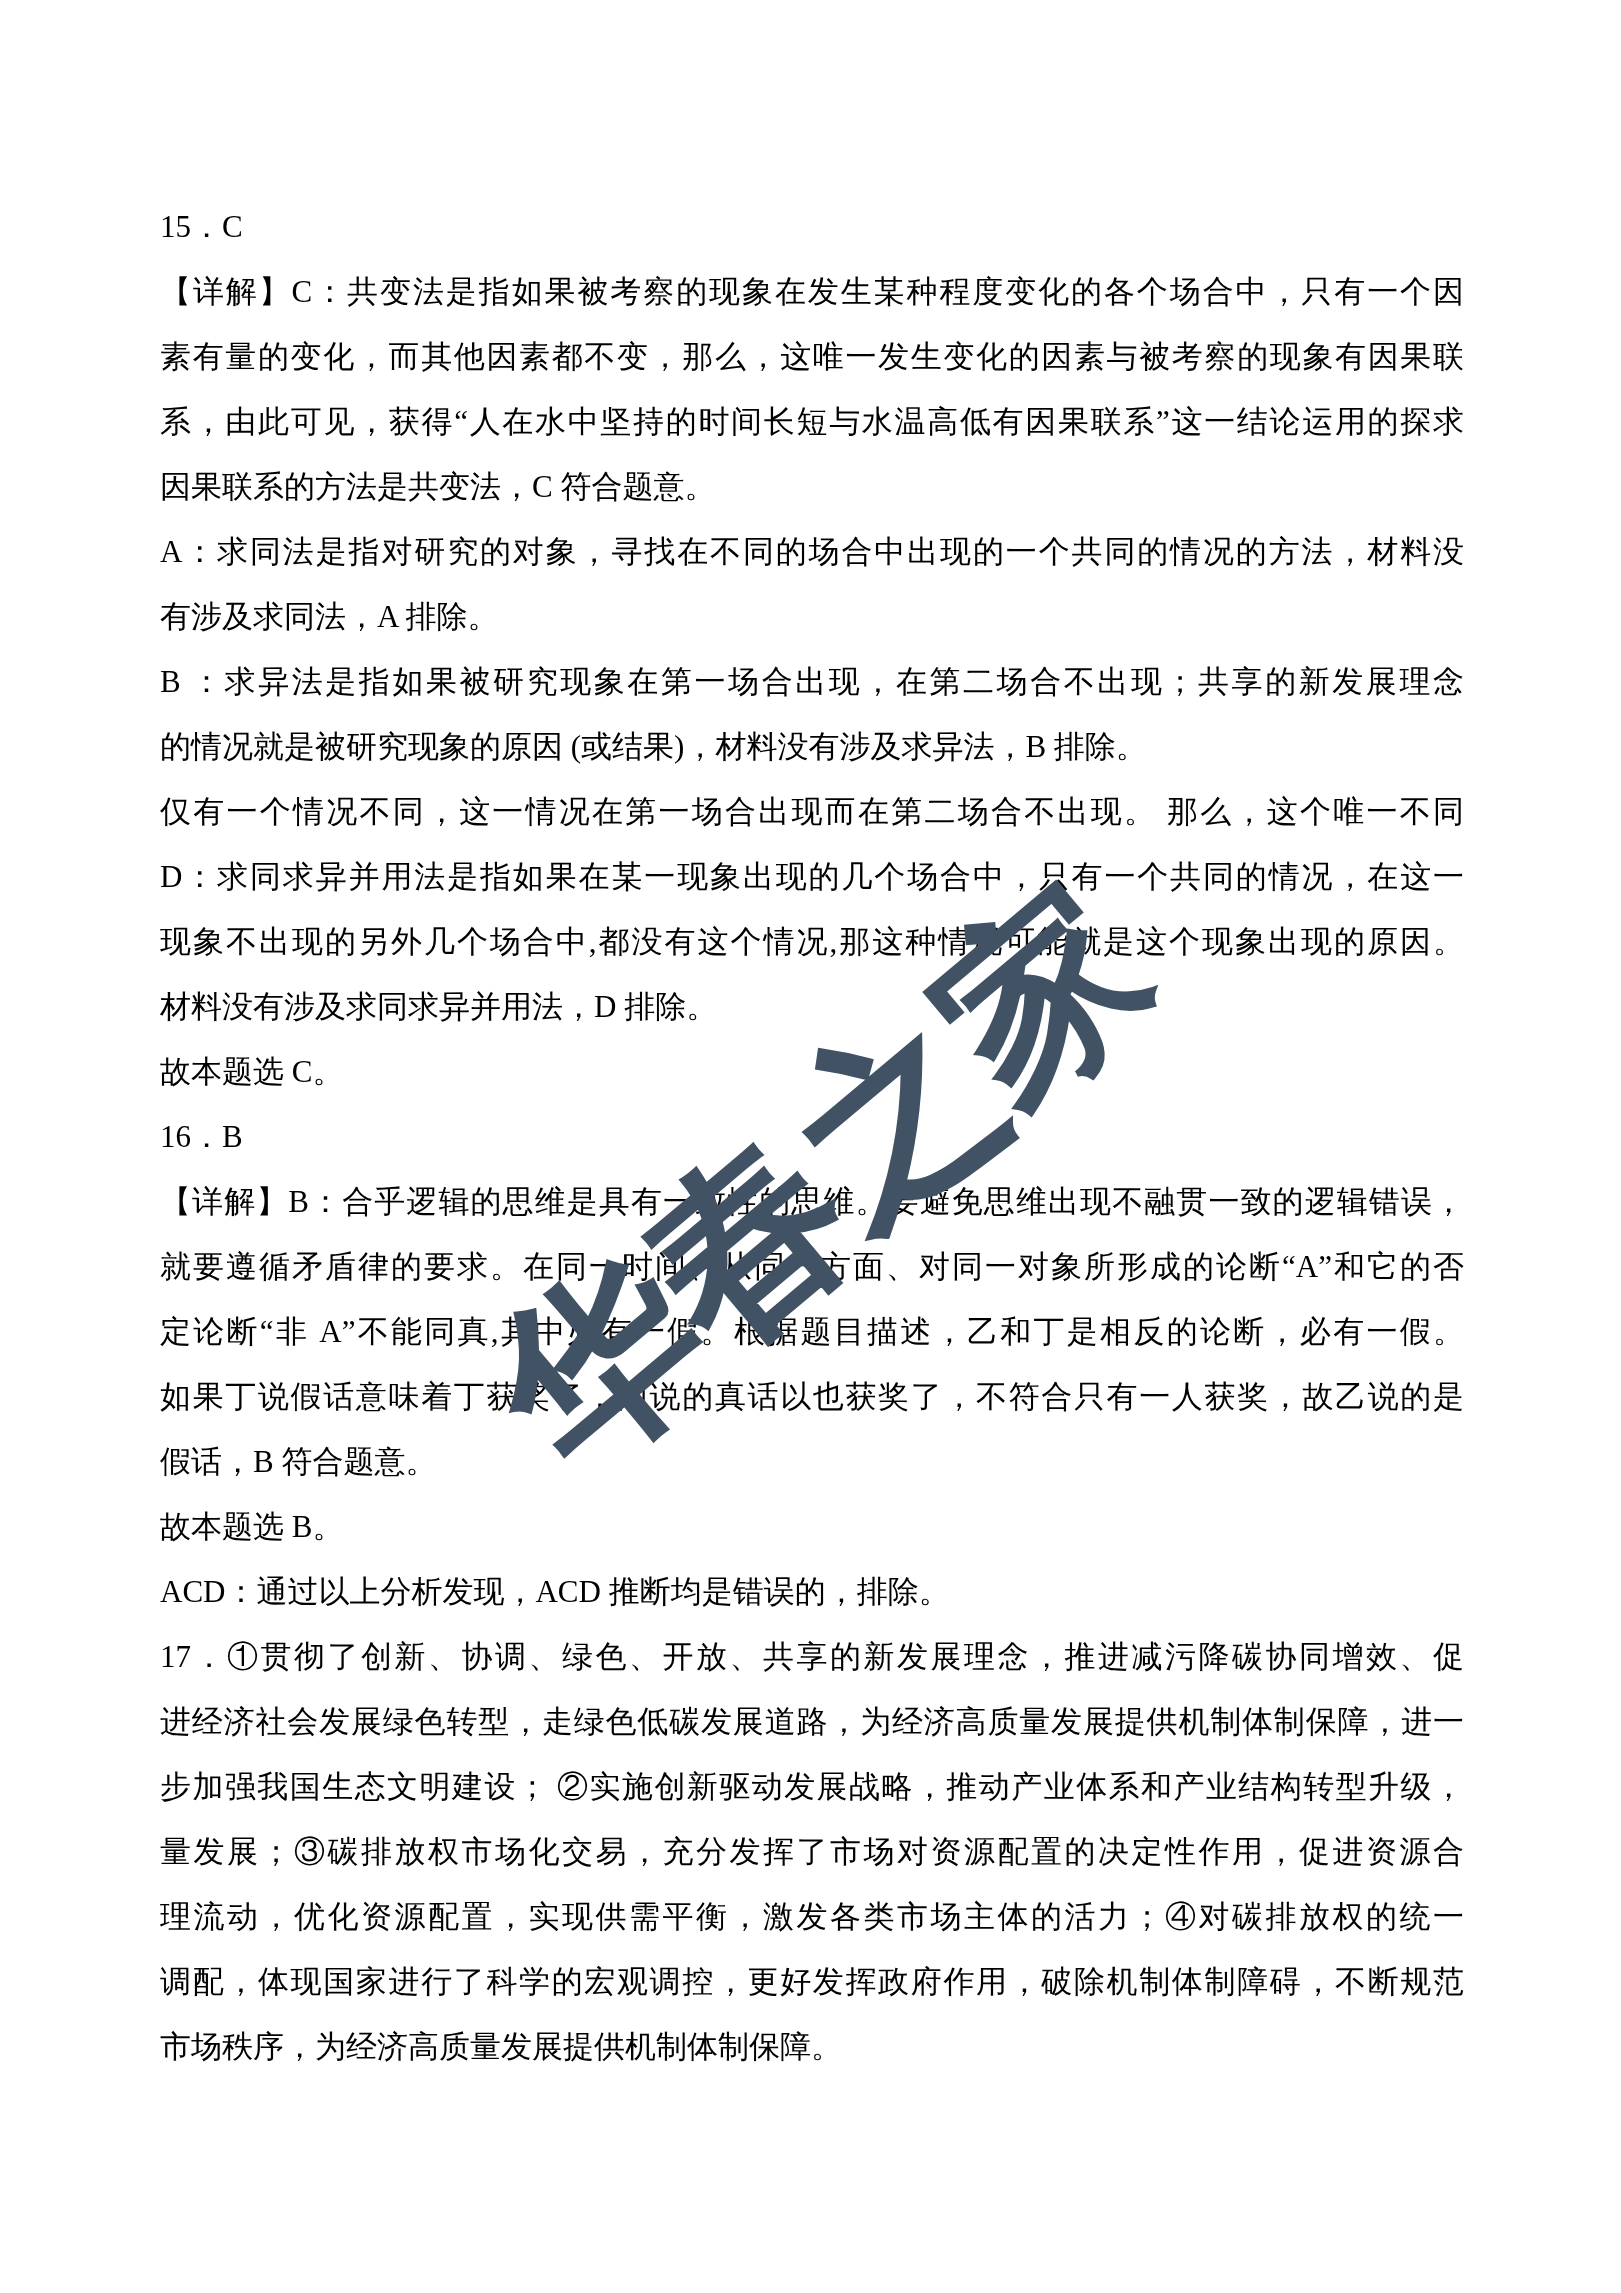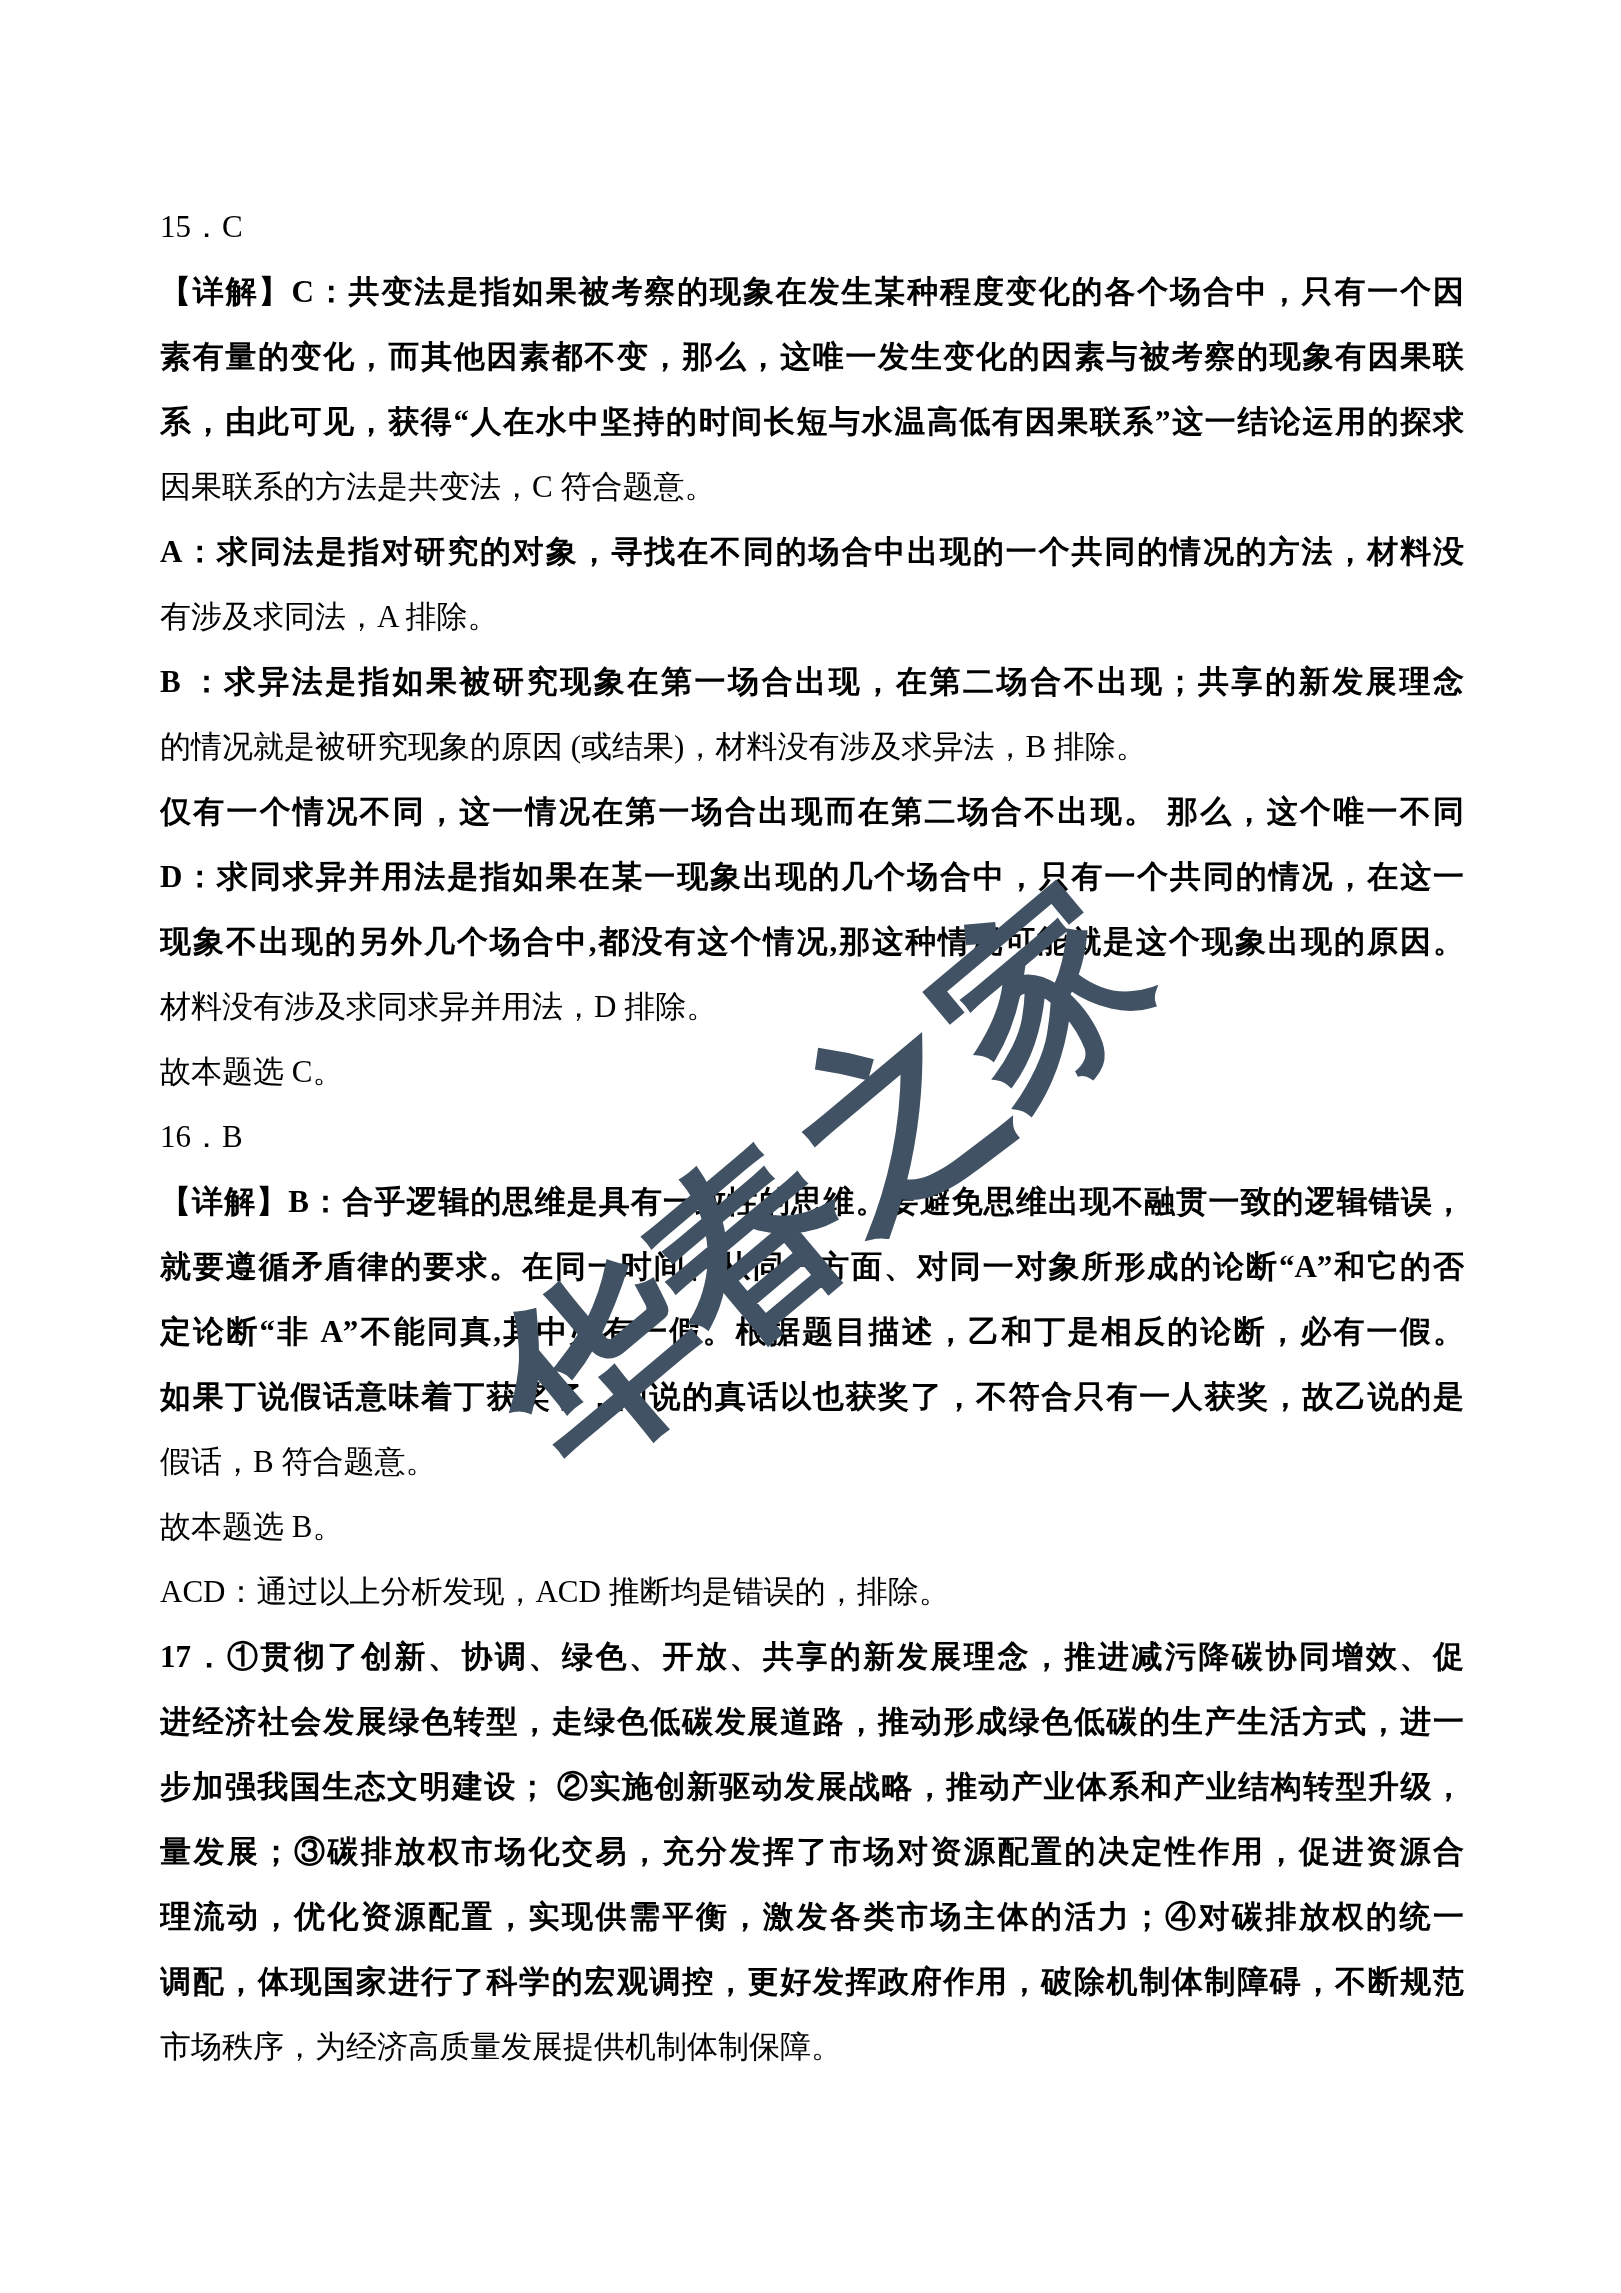--- a/index.html
+++ b/index.html
@@ -29,21 +29,20 @@
     white-space: nowrap;
   }
 
   
   .line.full {
     white-space: normal;
     text-align: justify;
     text-align-last: justify;
     text-justify: inter-ideograph;
     overflow: hidden;
-    font-weight: bold;
   }
 
   .watermark {
     position: absolute;
     left: 821px;
     top: 1182px;
     transform: translate(-50%, -50%) rotate(-40deg);
     font-family: "Liberation Sans", "DejaVu Sans", sans-serif;
     font-weight: bold;
     font-size: 196px;
@@ -74,21 +73,21 @@
       <div class="line">故本题选 C。</div>
       <div class="line">16．B</div>
       <div class="line full">【详解】B：合乎逻辑的思维是具有一致性的思维。要避免思维出现不融贯一致的逻辑错误，</div>
       <div class="line full">就要遵循矛盾律的要求。在同一时间、从同一方面、对同一对象所形成的论断“A”和它的否</div>
       <div class="line full">定论断“非 A”不能同真,其中必有一假。根据题目描述，乙和丁是相反的论断，必有一假。</div>
       <div class="line full">如果丁说假话意味着丁获奖了，丙说的真话以也获奖了，不符合只有一人获奖，故乙说的是</div>
       <div class="line">假话，B 符合题意。</div>
       <div class="line">故本题选 B。</div>
       <div class="line">ACD：通过以上分析发现，ACD 推断均是错误的，排除。</div>
       <div class="line full">17．①贯彻了创新、协调、绿色、开放、共享的新发展理念，推进减污降碳协同增效、促</div>
-      <div class="line full">进经济社会发展绿色转型，走绿色低碳发展道路，推动形成绿色低碳的生产生活方式，进一</div>
+      <div class="line full">进经济社会发展绿色转型，走绿色低碳发展道路，为经济高质量发展提供机制体制保障，进一</div>
       <div class="line full">步加强我国生态文明建设； ②实施创新驱动发展战略，推动产业体系和产业结构转型升级，</div>
       <div class="line full">量发展；③碳排放权市场化交易，充分发挥了市场对资源配置的决定性作用，促进资源合</div>
       <div class="line full">理流动，优化资源配置，实现供需平衡，激发各类市场主体的活力；④对碳排放权的统一</div>
       <div class="line full">调配，体现国家进行了科学的宏观调控，更好发挥政府作用，破除机制体制障碍，不断规范</div>
       <div class="line">市场秩序，为经济高质量发展提供机制体制保障。</div>
     </div>
   <div class="watermark" style="color: rgb(64, 82, 100);">华春之家</div>
 </div>
 
 

